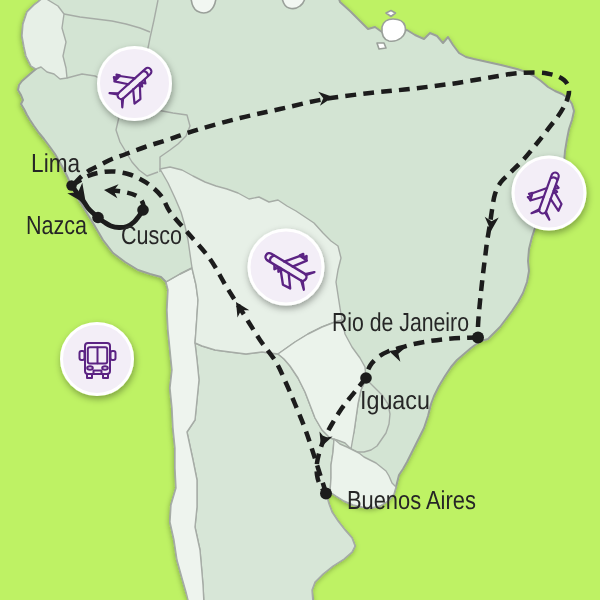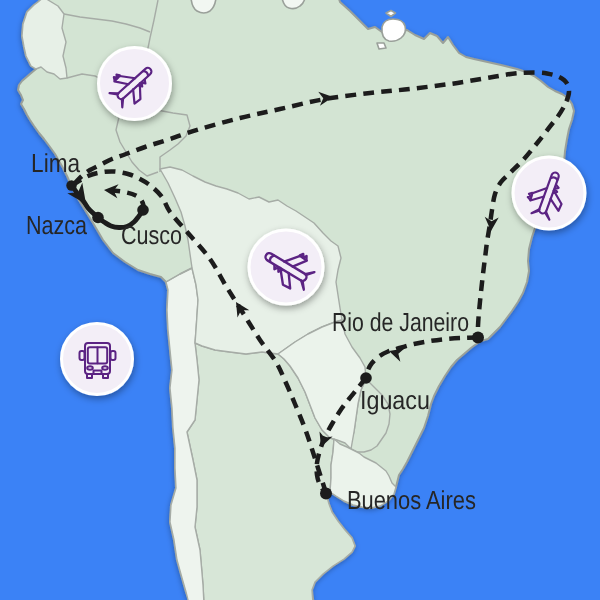--- a/index.html
+++ b/index.html
@@ -1,16 +1,16 @@
 <!DOCTYPE html>
 <html><head>
 <meta charset="utf-8">
 <style>
   html,body{margin:0;padding:0;background:#ffffff;}
-  #wrap{width:600px;height:600px;position:relative;overflow:hidden;background:#3b82f6;}
+  #wrap{width:600px;height:600px;position:relative;overflow:hidden;background:#bef264;}
   text{font-family:"Liberation Sans",sans-serif;fill:#262626;}
 </style>
 </head>
 <body>
 <div id="wrap">
 <svg width="600" height="600" viewBox="0 0 600 600">
 <defs>
   <filter id="landShadow" x="-10%" y="-10%" width="120%" height="120%">
     <feDropShadow dx="-0.5" dy="1.5" stdDeviation="2.5" flood-color="#000000" flood-opacity="0.28"></feDropShadow>
   </filter>

